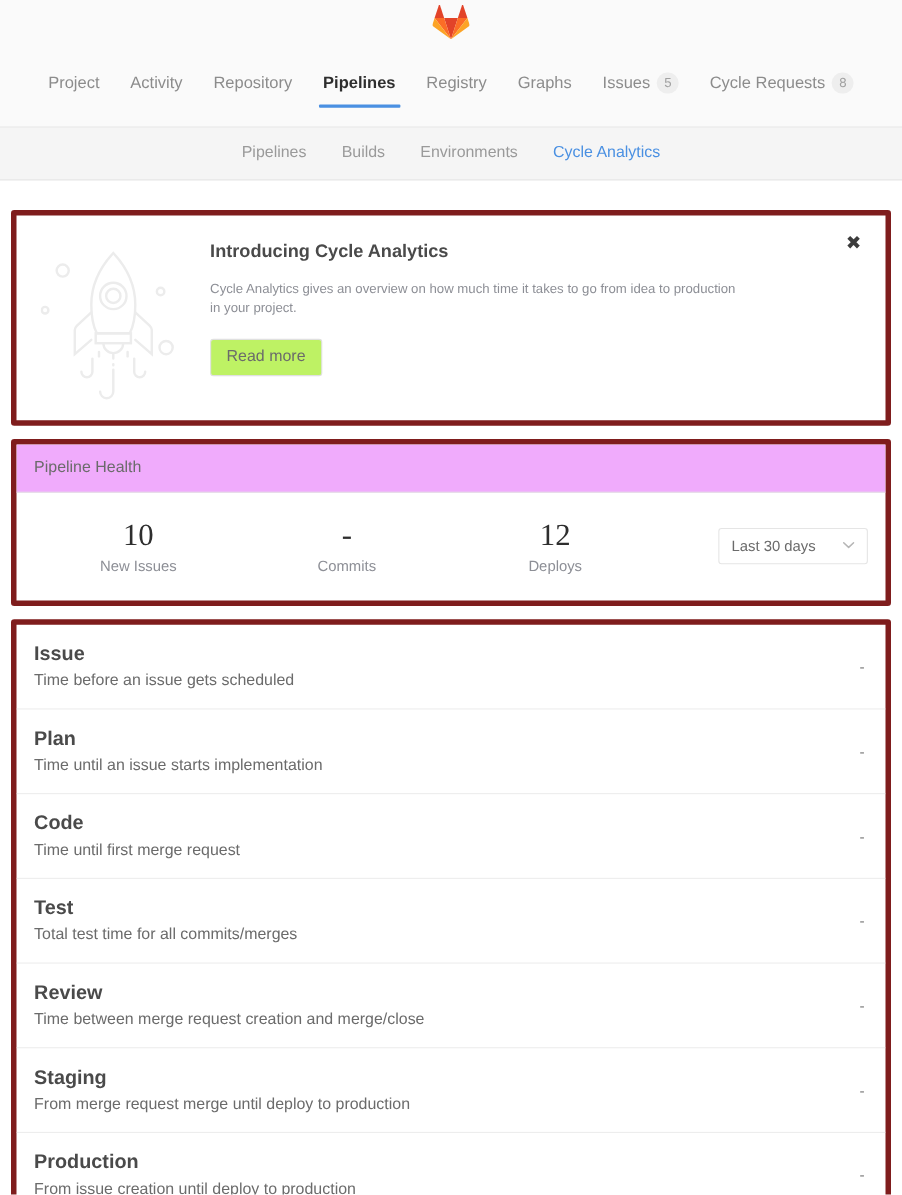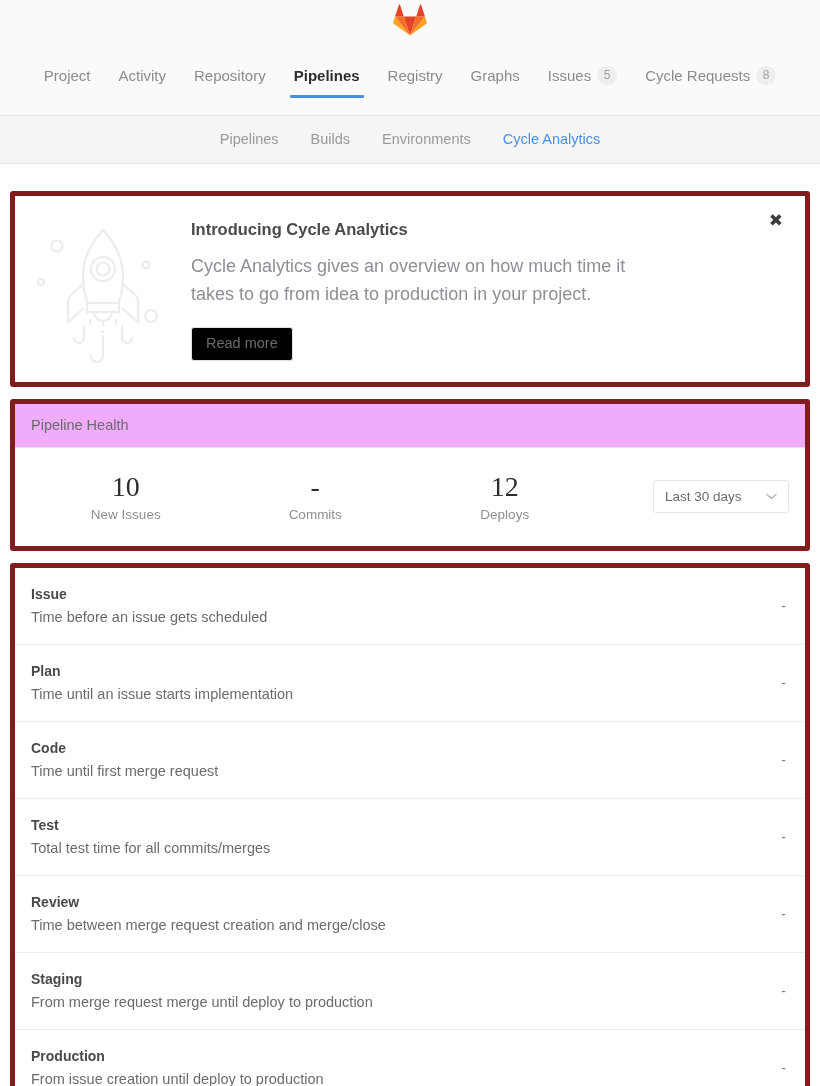--- a/index.html
+++ b/index.html
@@ -144,30 +144,30 @@
     padding-right: 40px;
   }
   .banner-title {
     font-size: 16.5px;
     font-weight: bold;
     color: #4a4a4a;
     margin: 0 0 13px 0;
     line-height: 1.2;
   }
   .banner-text {
-    font-size: 18px;
+    font-size: 12px;
     color: #8d8f96;
     line-height: 1.55;
     margin: 0 0 18px 0;
     max-width: 480px;
   }
   .btn {
     display: inline-block;
     border: 1px solid #e0e0e0;
-    background: #000000;
+    background: #bef264;
     border-radius: 3px;
     padding: 8px 14px;
     font-size: 14.5px;
     color: #6b6b6b;
     cursor: pointer;
     line-height: 1.1;
     font-family: inherit;
   }
   .banner-close {
     position: absolute;
@@ -254,21 +254,21 @@
     display: flex;
     align-items: center;
     justify-content: space-between;
     height: 77px;
     padding: 0 16px;
     border-bottom: 1px solid #ededed;
     cursor: pointer;
   }
   .stage-row:last-child { border-bottom: none; }
   .stage-name {
-    font-size: 14px;
+    font-size: 18px;
     font-weight: bold;
     color: #4a4a4a;
     line-height: 1;
     margin-bottom: 9px;
   }
   .stage-desc {
     font-size: 14.5px;
     color: #6b6b6b;
     line-height: 1;
   }

